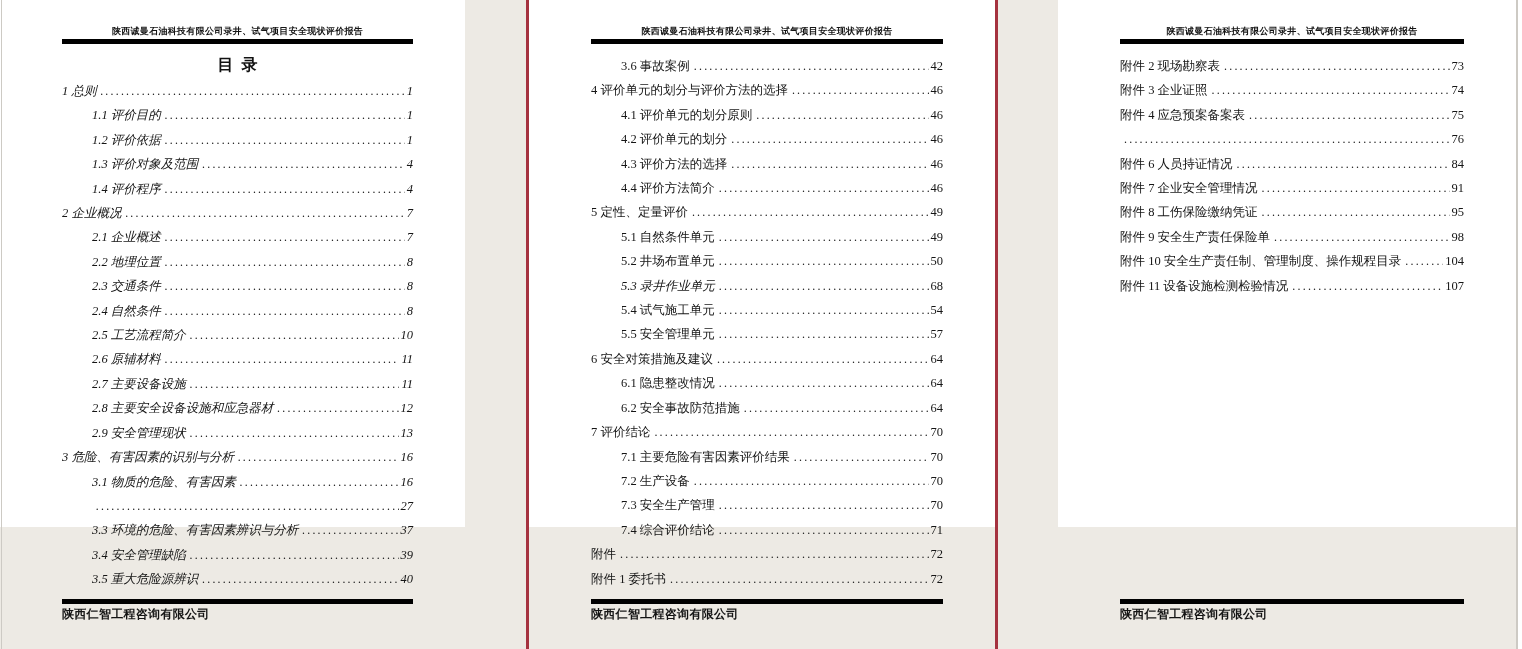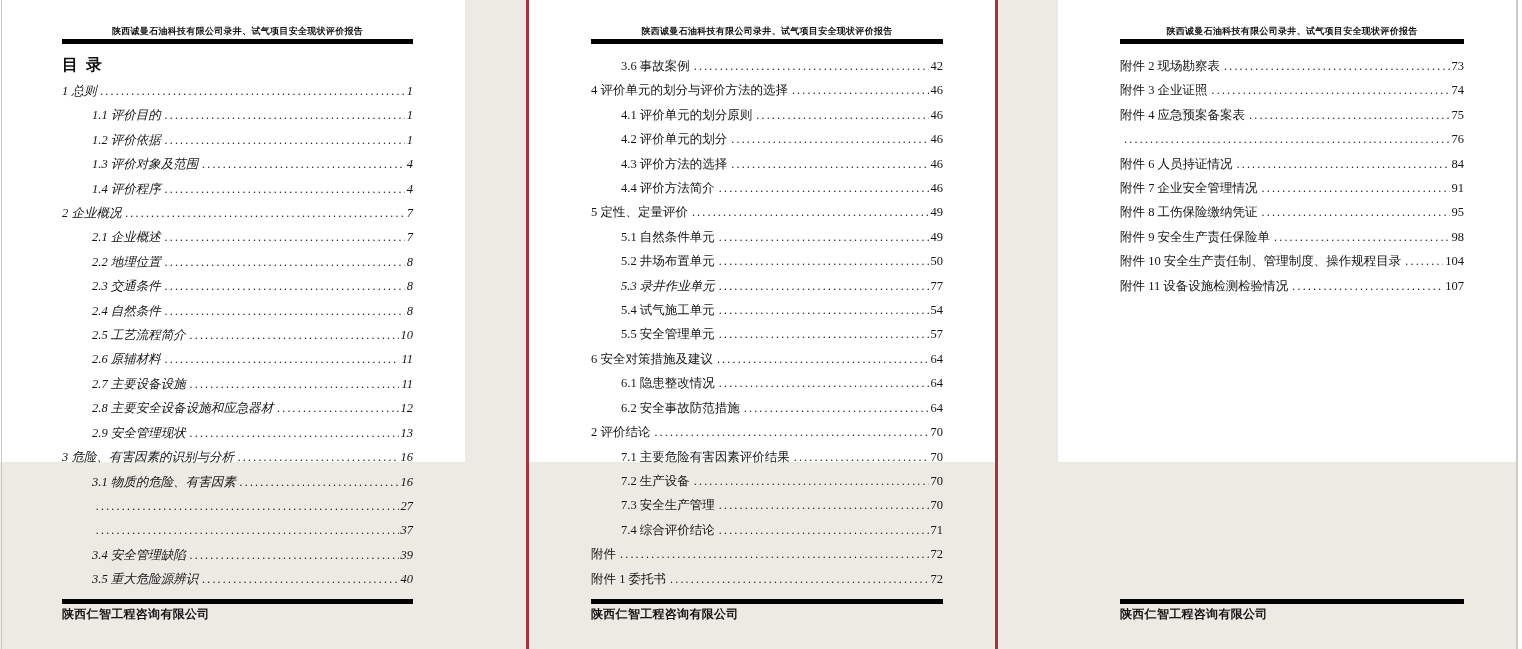--- a/index.html
+++ b/index.html
@@ -4,33 +4,33 @@
 <style>
   html,body{margin:0;padding:0;}
   body{
     width:1522px;height:649px;overflow:hidden;position:relative;
     background:#edeae4;
     font-family:"Liberation Serif","DejaVu Serif",serif;
     color:#1a1a1a;
   }
   .canvas{position:absolute;inset:0;}
   .page{
-    position:absolute;top:0;height:462px;background:#ffffff;
+    position:absolute;top:0;height:527px;background:#ffffff;
   }
   .running-head{
     position:absolute;top:25px;left:62px;right:52px;
     text-align:center;font-size:9px;font-weight:bold;color:#141414;
     letter-spacing:.3px;white-space:nowrap;overflow:hidden;
   }
   .head-rule{
     position:absolute;top:39px;left:62px;right:52px;height:5px;background:#000;
   }
   .toc-title{
     position:absolute;top:55px;left:62px;right:52px;
-    font-size:16px;font-weight:bold;color:#111;
+    text-align:center;font-size:16px;font-weight:bold;color:#111;
     white-space:pre;
   }
   .toc-list{position:absolute;left:62px;right:52px;}
   .toc-row{
     display:flex;align-items:baseline;
     height:24.42px;line-height:24.42px;
     font-size:12.5px;color:#151515;white-space:nowrap;
   }
   .toc-row.lvl1{padding-left:30px;}
   .toc-label{flex:0 0 auto;}
@@ -146,20 +146,21 @@
         <div class="toc-row lvl1">
           <span class="toc-label">3.1 物质的危险、有害因素</span>
           <span class="toc-dots">............................................................................................................................................................................................................................</span>
           <span class="toc-page">16</span>
         </div>
         <div class="toc-row lvl1">
           <span class="toc-dots">............................................................................................................................................................................................................................</span>
           <span class="toc-page">27</span>
         </div>
         <div class="toc-row lvl1">
+          <span class="toc-label">3.3 环境的危险、有害因素辨识与分析</span>
           <span class="toc-dots">............................................................................................................................................................................................................................</span>
           <span class="toc-page">37</span>
         </div>
         <div class="toc-row lvl1">
           <span class="toc-label">3.4 安全管理缺陷</span>
           <span class="toc-dots">............................................................................................................................................................................................................................</span>
           <span class="toc-page">39</span>
         </div>
         <div class="toc-row lvl1">
           <span class="toc-label">3.5 重大危险源辨识</span>
@@ -216,21 +217,21 @@
           <span class="toc-page">49</span>
         </div>
         <div class="toc-row lvl1">
           <span class="toc-label">5.2 井场布置单元</span>
           <span class="toc-dots">............................................................................................................................................................................................................................</span>
           <span class="toc-page">50</span>
         </div>
         <div class="toc-row lvl1">
           <span class="toc-label" style="font-style: italic;">5.3 录井作业单元</span>
           <span class="toc-dots">............................................................................................................................................................................................................................</span>
-          <span class="toc-page">77</span>
+          <span class="toc-page">68</span>
         </div>
         <div class="toc-row lvl1">
           <span class="toc-label">5.4 试气施工单元</span>
           <span class="toc-dots">............................................................................................................................................................................................................................</span>
           <span class="toc-page">54</span>
         </div>
         <div class="toc-row lvl1">
           <span class="toc-label">5.5 安全管理单元</span>
           <span class="toc-dots">............................................................................................................................................................................................................................</span>
           <span class="toc-page">57</span>
@@ -244,21 +245,21 @@
           <span class="toc-label">6.1 隐患整改情况</span>
           <span class="toc-dots">............................................................................................................................................................................................................................</span>
           <span class="toc-page">64</span>
         </div>
         <div class="toc-row lvl1">
           <span class="toc-label">6.2 安全事故防范措施</span>
           <span class="toc-dots">............................................................................................................................................................................................................................</span>
           <span class="toc-page">64</span>
         </div>
         <div class="toc-row">
-          <span class="toc-label">2 评价结论</span>
+          <span class="toc-label">7 评价结论</span>
           <span class="toc-dots">............................................................................................................................................................................................................................</span>
           <span class="toc-page">70</span>
         </div>
         <div class="toc-row lvl1">
           <span class="toc-label">7.1 主要危险有害因素评价结果</span>
           <span class="toc-dots">............................................................................................................................................................................................................................</span>
           <span class="toc-page">70</span>
         </div>
         <div class="toc-row lvl1">
           <span class="toc-label">7.2 生产设备</span>

